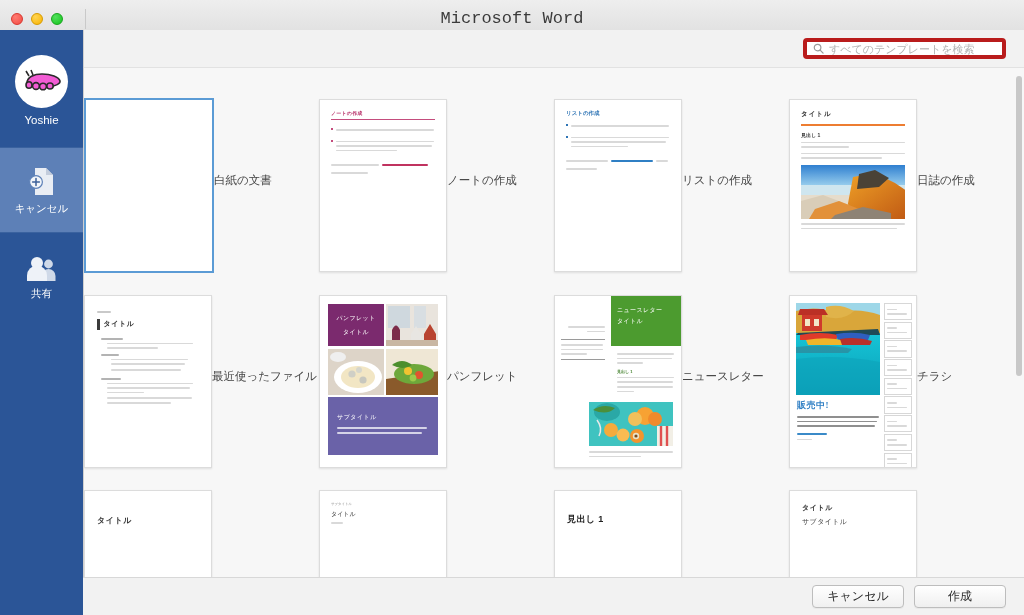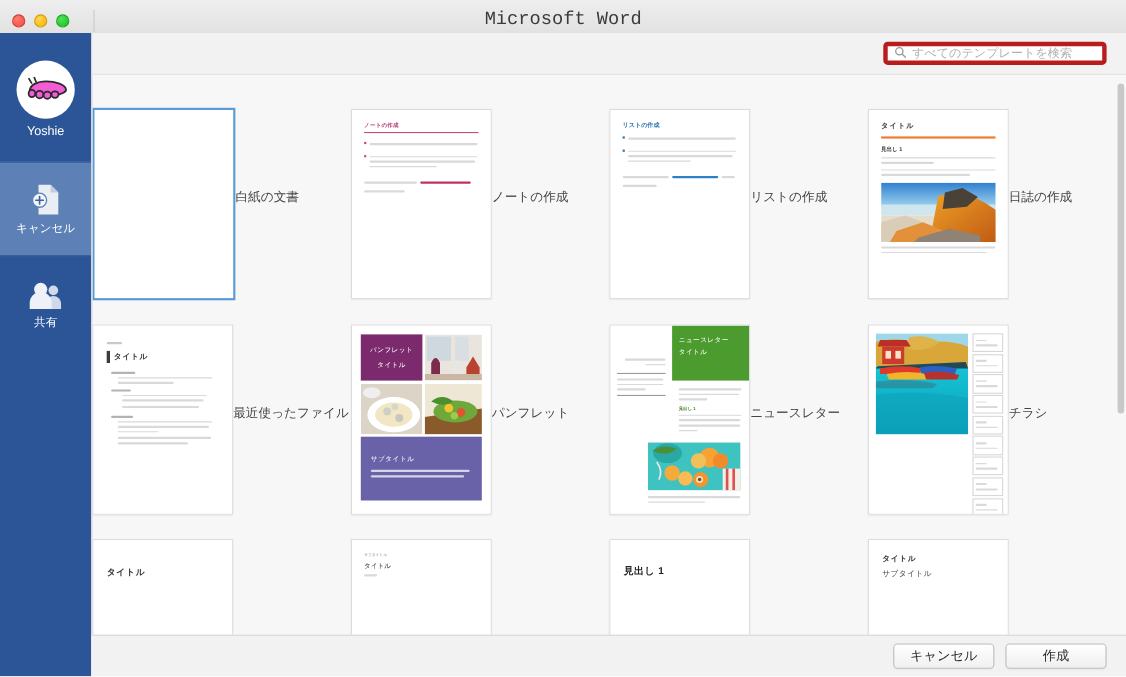--- a/index.html
+++ b/index.html
@@ -546,20 +546,30 @@
                   <rect x="18" y="16" width="5" height="7" fill="#f2e6c7"></rect>
                   <path d="M2 30 l80 -4 l2 6 H0 Z" fill="#1f4a56"></path>
                   <path d="M4 32 q20 -4 38 0 l-2 5 H4 Z" fill="#e03b2a"></path>
                   <path d="M40 31 q18 -3 34 1 l-2 5 H42 Z" fill="#2f5fbf"></path>
                   <path d="M10 37 q22 -4 40 1 l-2 4 H12 Z" fill="#f0b52a"></path>
                   <path d="M44 36 q16 -3 32 2 l-2 4 H46 Z" fill="#b8312a"></path>
                   <path d="M0 44 q30 -4 56 2 l-4 4 H0 Z" fill="#3b6f82" opacity=".5"></path>
                   <path d="M0 56 q40 -5 84 3 V92 H0 Z" fill="#0da0b8" opacity=".55"></path>
                 </svg>
               </div>
+              <div style="position:absolute;left:7px;top:103px;width:82px">
+                <div class="fl-head">販売中!</div>
+                <div style="margin-top:4px">
+                  <div class="ln sm" style="width:100%;background:#8f8f8f"></div>
+                  <div class="ln sm" style="width:98%;background:#8f8f8f"></div>
+                  <div class="ln sm" style="width:95%;background:#8f8f8f"></div>
+                </div>
+                <div style="height:2px;background:#3a8ac8;width:30px;margin-top:6px;border-radius:1px"></div>
+                <div class="ln sm" style="width:18%;margin-top:4px"></div>
+              </div>
               <div class="tabs-col">
                 <div class="tab-strip">
                     <div class="ln sm" style="width:46%"></div>
                     <div class="ln sm" style="width:92%"></div>
                   </div>
                 <div class="tab-strip">
                     <div class="ln sm" style="width:46%"></div>
                     <div class="ln sm" style="width:92%"></div>
                   </div>
                 <div class="tab-strip">

